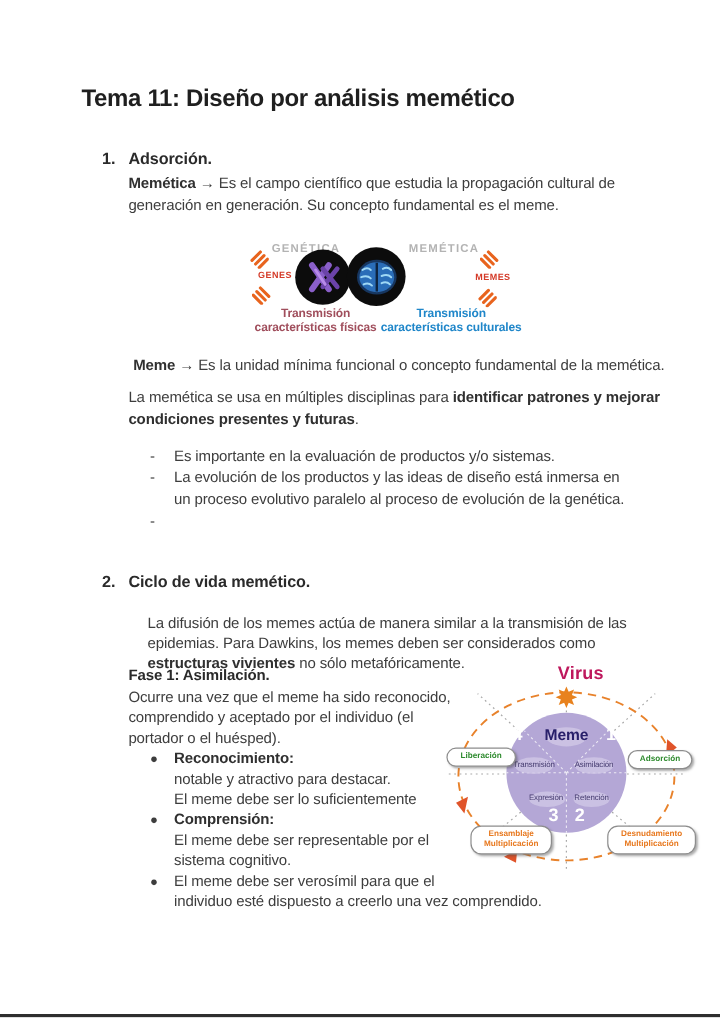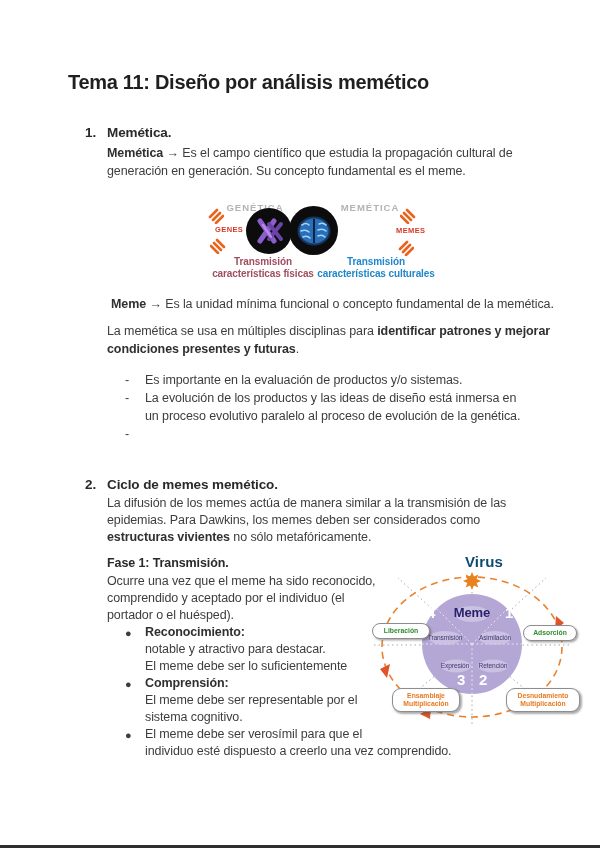--- a/index.html
+++ b/index.html
@@ -25,41 +25,41 @@
   .gen-fig{left:190px;top:194px;width:256px;height:92px;}
   .gf-title{position:absolute;top:8px;font-size:9.5px;font-weight:bold;color:#b3b3b3;letter-spacing:1px;text-align:center;width:90px;}
   .gf-circle{position:absolute;border-radius:50%;background:#0c0c0c;display:flex;align-items:center;justify-content:center;}
   .gf-tag{position:absolute;font-size:7.5px;font-weight:bold;color:#d43a28;letter-spacing:0.4px;}
   .gf-cap{position:absolute;text-align:center;font-size:10px;line-height:12px;font-weight:bold;}
   .cap-left{color:#a04e5c;}
   .cap-right{color:#1f86c9;}
   .tri-arrow{position:absolute;}
   
   .cycle{left:368px;top:552px;width:232px;height:178px;}
-  .virus-label{position:absolute;left:0;top:1px;width:100%;text-align:center;font-size:15px;font-weight:bold;color:#0c4a6e;letter-spacing:0.2px;}
+  .virus-label{position:absolute;left:0;top:1px;width:100%;text-align:center;font-size:15px;font-weight:bold;color:#be185d;letter-spacing:0.2px;}
   .meme-label{position:absolute;left:74px;top:53px;width:60px;text-align:center;font-size:13px;font-weight:bold;color:#29206b;}
   .qnum{position:absolute;font-size:15px;font-weight:bold;color:#ffffff;}
   .inner-lbl{position:absolute;font-size:6.6px;color:#443a6e;text-align:center;}
   .obox{position:absolute;background:#ffffff;border:1px solid #8d8d8d;border-radius:9px;
         box-shadow:1.5px 1.5px 2px rgba(70,70,70,0.45);font-size:6.8px;font-weight:bold;
         text-align:center;padding:3px 4px;line-height:8px;letter-spacing:0;}
   .obox.green{color:#2e8b2e;}
   .obox.orange{color:#e8791f;}
   .bottom-edge{left:0;top:845px;width:600px;height:3px;background:#2e2e2e;}
 </style>
 </head>
 <body>
 
 <div class="page">
 
   <div class="abs doc-title">Tema 11: Diseño por análisis memético</div>
 
   <div class="abs sec-head" style="left:85px;top:125px;">
     <span class="sec-num">1.</span>
-    <span>Memética.</span>
+    <span>Adsorción.</span>
   </div>
 
   <p class="abs body-txt" style="left:107px;top:144px;width:432px;margin:0;">
     <span class="b">Memética</span>
     <span>→</span>
     <span>Es el campo científico que estudia la propagación cultural de generación en generación. Su concepto fundamental es el meme.</span>
   </p>
 
   <div class="abs gen-fig">
     <div class="gf-title" style="left:20px;">GENÉTICA</div>
@@ -127,28 +127,28 @@
       <span class="marker">-</span>
       <span class="txt" style="width:392px;">La evolución de los productos y las ideas de diseño está inmersa en un proceso evolutivo paralelo al proceso de evolución de la genética.</span>
     </div>
     <div class="dash-item">
       <span class="marker">-</span>
     </div>
   </div>
 
   <div class="abs sec-head" style="left:85px;top:477px;">
     <span class="sec-num">2.</span>
-    <span>Ciclo de memes memético.</span>
-  </div>
-
-  <p class="abs body-txt17" style="left:107px;top:495px;width:432px;margin:0;">
+    <span>Ciclo de vida memético.</span>
+  </div>
+
+  <p class="abs body-txt17" style="left:107px;top:495px;width:432px;margin:16px;">
     <span>La difusión de los memes actúa de manera similar a la transmisión de las epidemias. Para Dawkins, los memes deben ser considerados como </span><span class="b">estructuras vivientes</span><span> no sólo metafóricamente.</span>
   </p>
 
-  <div class="abs" style="left:107px;top:556px;font-size:12.5px;font-weight:bold;color:#2a2a2a;">Fase 1: Transmisión.</div>
+  <div class="abs" style="left:107px;top:556px;font-size:12.5px;font-weight:bold;color:#2a2a2a;">Fase 1: Asimilación.</div>
 
   <div class="abs body-txt17" style="left:107px;top:573px;">
     <span class="bl-line">Ocurre una vez que el meme ha sido reconocido,</span>
     <span class="bl-line">comprendido y aceptado por el individuo (el</span>
     <span class="bl-line">portador o el huésped).</span>
   </div>
 
   <div class="abs" style="left:125px;top:624px;">
     <div class="bullet-item">
       <span class="marker">●</span>

